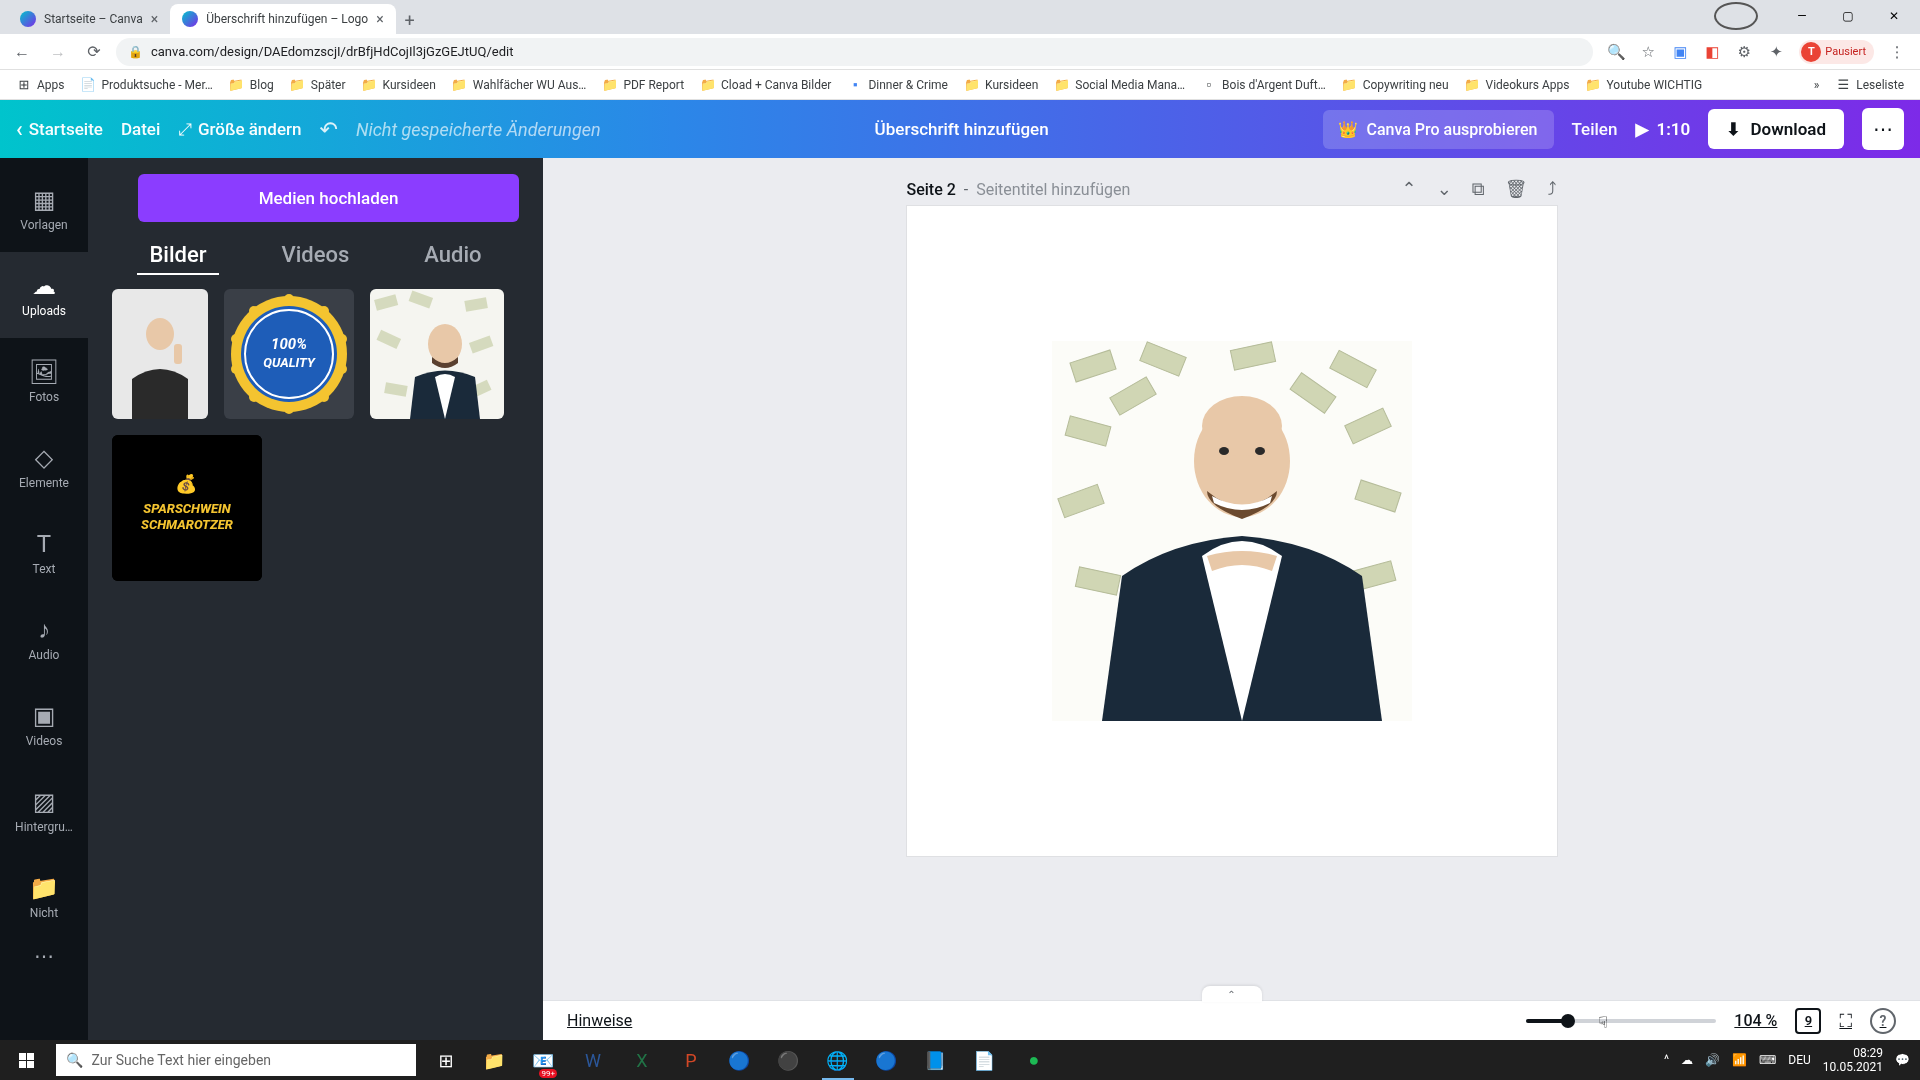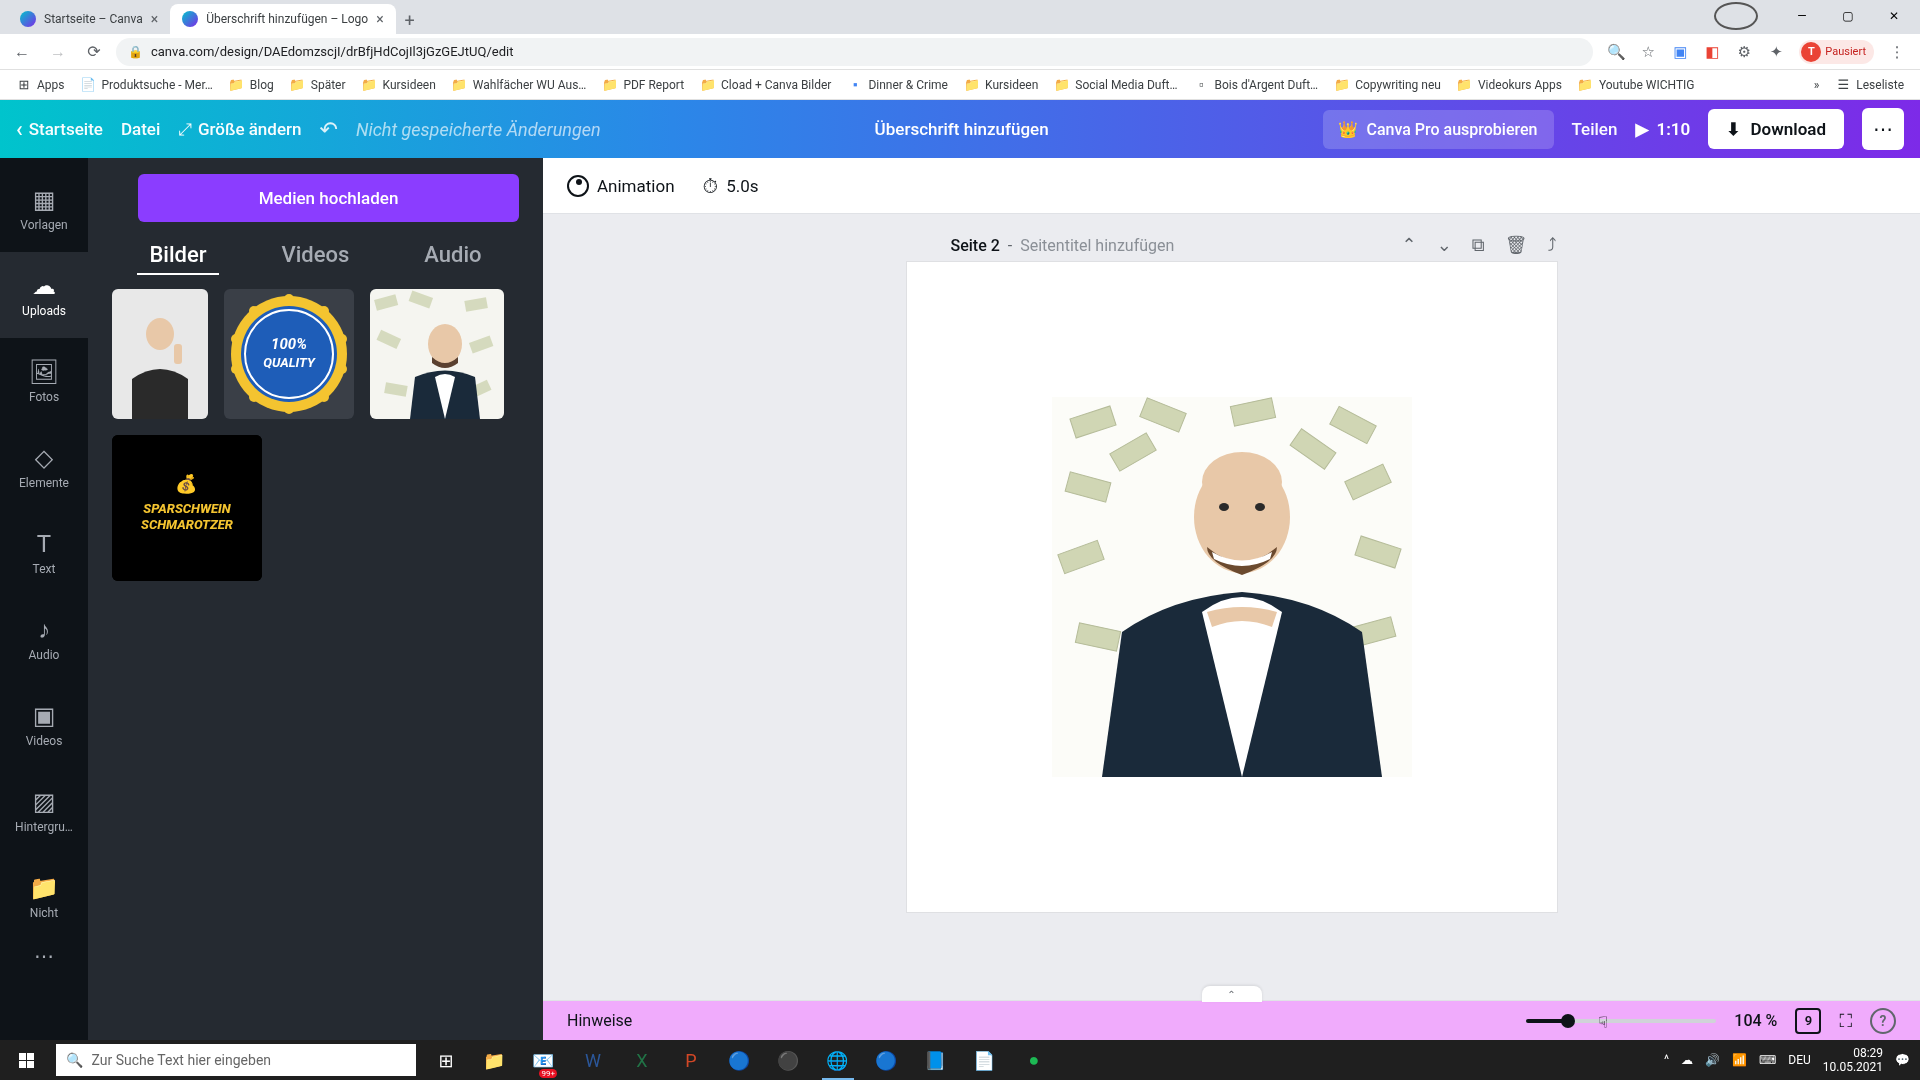--- a/index.html
+++ b/index.html
@@ -62,29 +62,29 @@
 
 .canvas-area { flex:1; display:flex; flex-direction:column; background:#ebecf0; position:relative;}
 .canvas-toolbar { height: 56px; background:#fff; display:flex; align-items:center; padding:0 24px; gap:28px; border-bottom:1px solid #e0e2e6; color:#0e1318; font-size:17px;}
 .ct-item { display:flex; align-items:center; gap:8px; cursor:pointer;}
 .ct-icon { width:22px;height:22px; border:2px solid #0e1318; border-radius:50%; position:relative;}
 .ct-icon::after{content:'';position:absolute;width:6px;height:6px;background:#0e1318;border-radius:50%;top:2px;left:7px;}
 .timer-ic { font-size:20px; }
 
 .page-wrap { flex:1; overflow:auto; padding: 20px 0 10px; }
 .page-header { width: 650px; margin: 0 auto 6px; display:flex; align-items:center; gap:8px; color:#61666c; font-size:16px;}
-.page-header .ptitle { color:#0e1318; font-weight:500;margin-left:44px;}
+.page-header .ptitle { color:#0e1318; font-weight:500;}
 .page-header .pactions { margin-left:auto; display:flex; gap:20px; color:#61666c;}
 .page-header .pact { cursor:pointer; font-size:18px;}
 .canvas-page { width: 650px; height: 650px; background:#fff; margin:0 auto; box-shadow: 0 0 0 1px rgba(0,0,0,0.05); display:flex; align-items:center; justify-content:center; position:relative;}
 .canvas-img { width: 360px; height: 380px; }
 
 .notes-handle { position:absolute; bottom:38px; left:50%; transform:translateX(-50%); width:60px; height:16px; background:#fff; border-radius:8px 8px 0 0; box-shadow:0 -1px 3px rgba(0,0,0,0.1); display:flex;align-items:center;justify-content:center; color:#61666c; font-size:10px;}
 
-.bottom-bar { height: 40px; background:#f0abfc; border-top:1px solid #e0e2e6; display:flex; align-items:center; padding:0 24px; gap:16px; color:#0e1318; font-size:16px;}
+.bottom-bar { height: 40px; background:#ffffff; border-top:1px solid #e0e2e6; display:flex; align-items:center; padding:0 24px; gap:16px; color:#0e1318; font-size:16px;text-decoration:underline;}
 .zoom-area { margin-left:auto; display:flex; align-items:center; gap:18px;}
 .zoom-slider { width:190px; height:4px; background:#d0d3d8; border-radius:2px; position:relative;}
 .zoom-slider .fill { position:absolute; left:0; top:0; height:4px; background:#0e1318; border-radius:2px; width:20%;}
 .zoom-slider .knob { position:absolute; top:-5px; width:14px;height:14px;background:#0e1318;border-radius:50%; left:18%;}
 .zoom-pct { font-size:16px; font-weight:500;}
 .pg-ind { width:26px;height:26px;border:2px solid #0e1318;border-radius:4px;display:flex;align-items:center;justify-content:center;font-size:13px;font-weight:600;}
 .bb-ic { font-size:18px; cursor:pointer;}
 .help-ic { width:26px;height:26px;border:2px solid #61666c;border-radius:50%;display:flex;align-items:center;justify-content:center;font-size:14px;color:#61666c;font-weight:600;}
 
 
@@ -182,21 +182,21 @@
   <div class="bm">
       <span class="bicon" style="color:#4285f4">▪</span>
       <span>Dinner &amp; Crime</span>
     </div>
   <div class="bm">
       <span class="bicon" style="color:#f4b400">📁</span>
       <span>Kursideen</span>
     </div>
   <div class="bm">
       <span class="bicon" style="color:#f4b400">📁</span>
-      <span>Social Media Duft…</span>
+      <span>Social Media Mana…</span>
     </div>
   <div class="bm">
       <span class="bicon">▫</span>
       <span>Bois d'Argent Duft…</span>
     </div>
   <div class="bm">
       <span class="bicon" style="color:#f4b400">📁</span>
       <span>Copywriting neu</span>
     </div>
   <div class="bm">
@@ -352,30 +352,20 @@
             <text x="75" y="55" text-anchor="middle" fill="#f4c430" font-size="18">💰</text>
             <text x="75" y="78" text-anchor="middle" fill="#f4c430" font-size="13" font-weight="800" font-style="italic">SPARSCHWEIN</text>
             <text x="75" y="94" text-anchor="middle" fill="#f4c430" font-size="13" font-weight="800" font-style="italic">SCHMAROTZER</text>
           </svg>
       </div>
     </div>
     <div class="collapse-handle">◀</div>
   </div>
 
   <div class="canvas-area">
-    <div class="canvas-toolbar">
-      <div class="ct-item">
-        <span class="ct-icon"></span>
-        <span>Animation</span>
-      </div>
-      <div class="ct-item">
-        <span class="timer-ic">⏱</span>
-        <span>5.0s</span>
-      </div>
-    </div>
     <div class="page-wrap">
       <div class="page-header">
         <span class="ptitle">Seite 2</span>
         <span> - </span>
         <span style="color:#8a8f96">Seitentitel hinzufügen</span>
         <div class="pactions">
           <span class="pact">⌃</span>
           <span class="pact">⌄</span>
           <span class="pact">⧉</span>
           <span class="pact">🗑</span>

